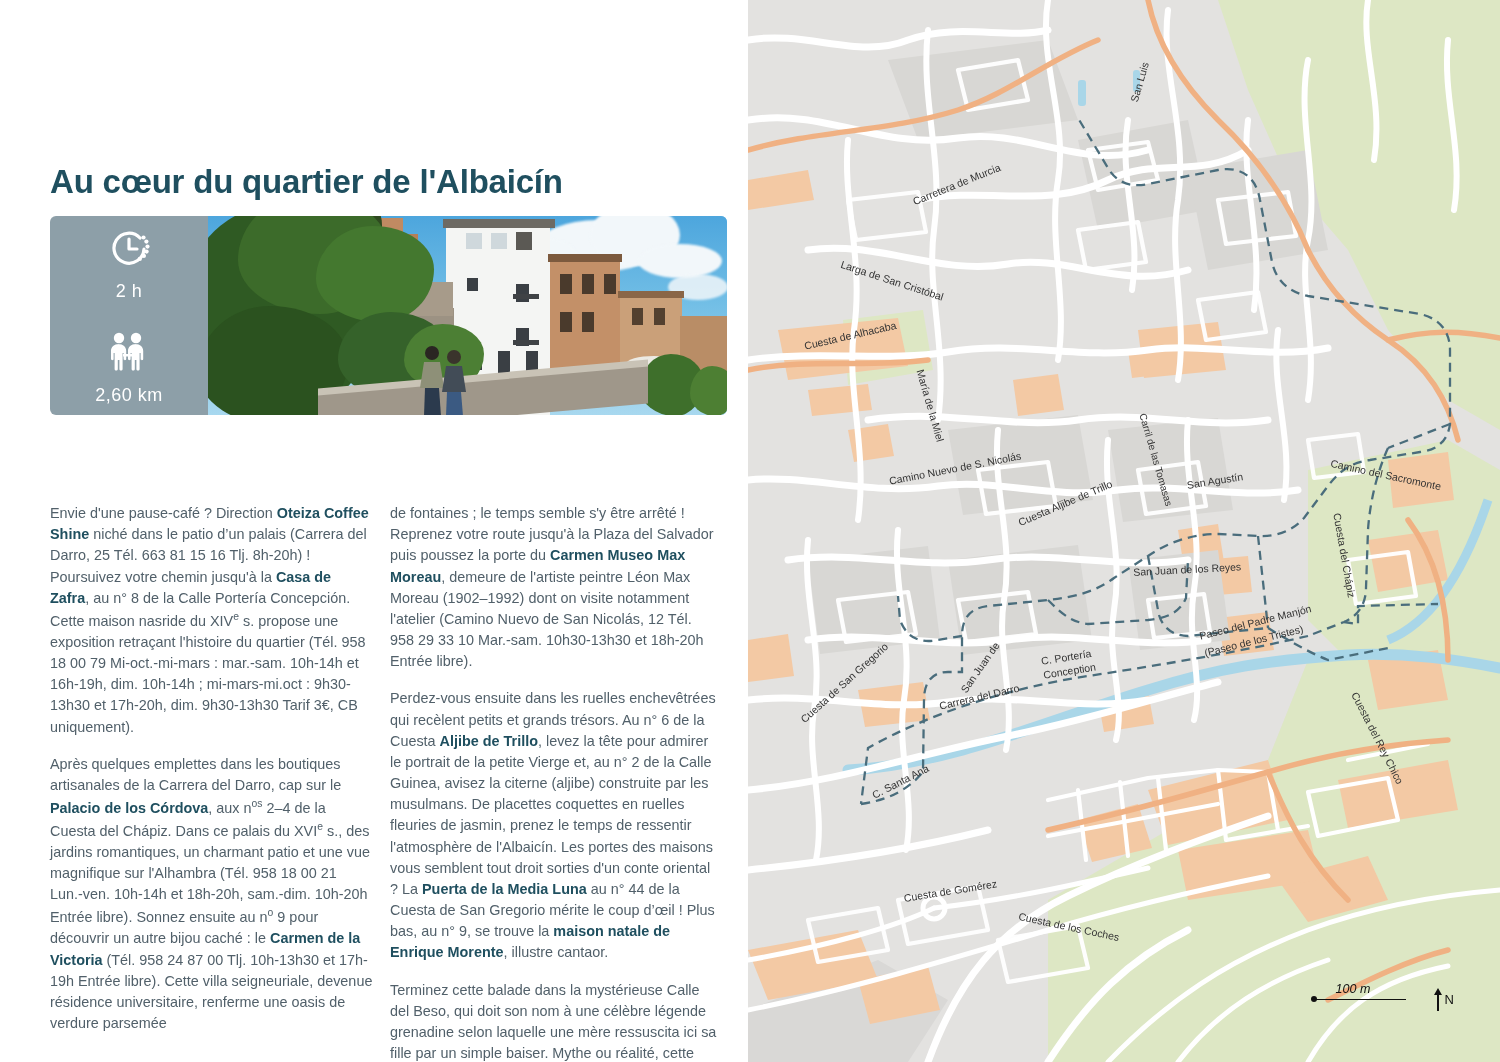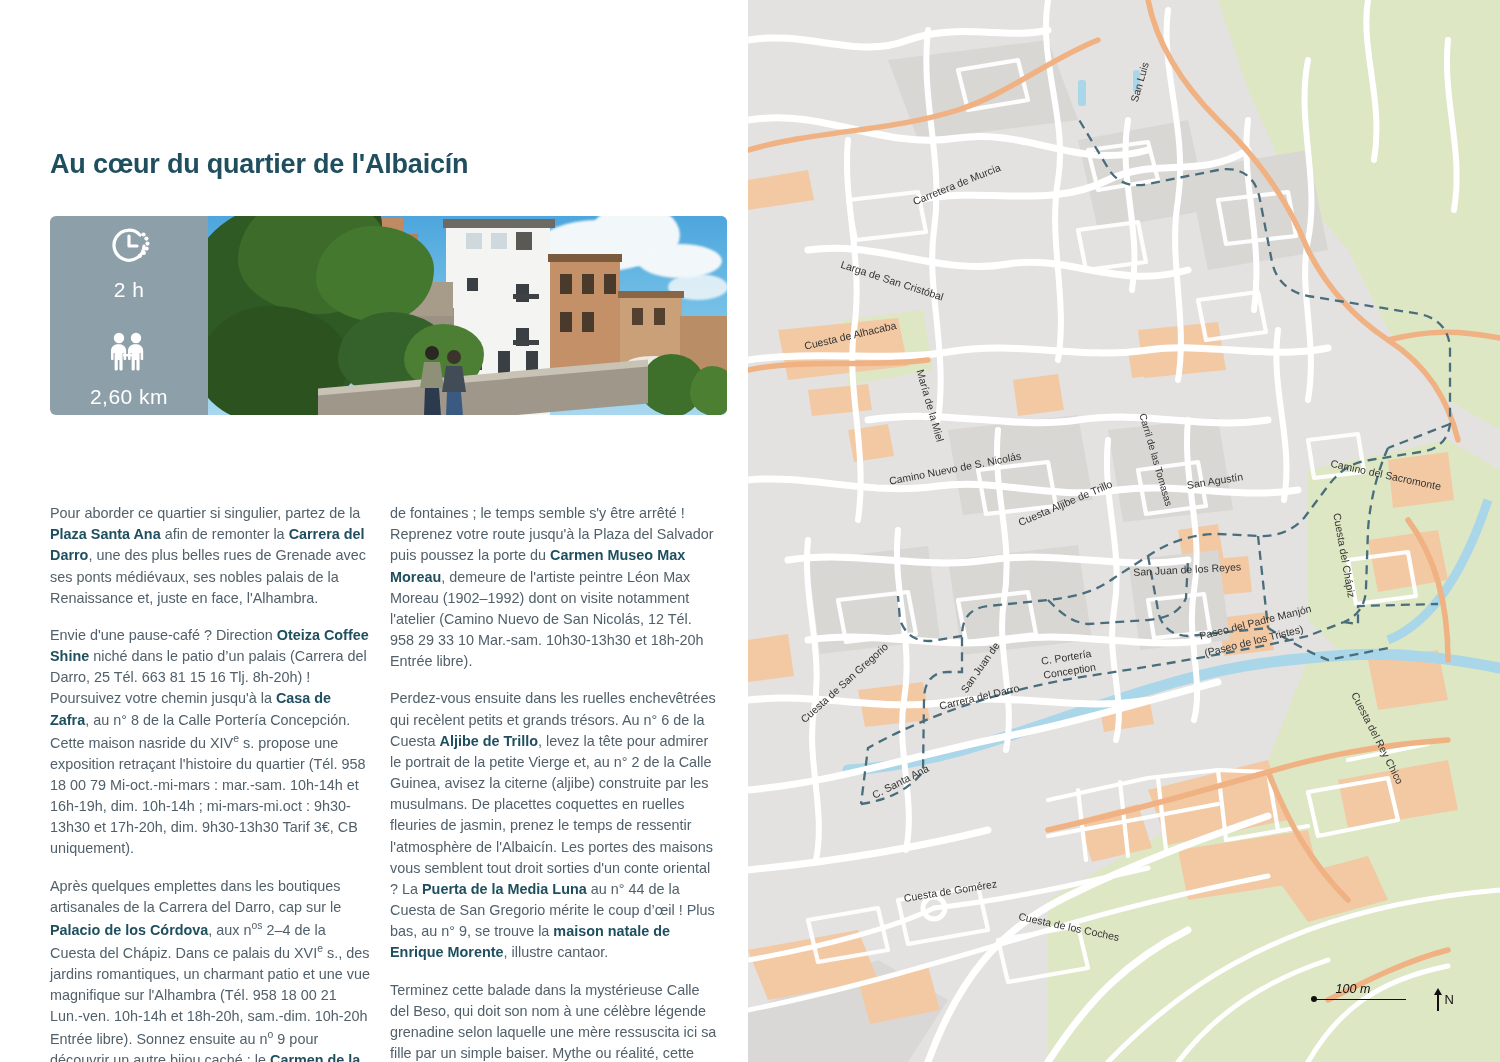--- a/index.html
+++ b/index.html
@@ -25,41 +25,41 @@
   }
   .kicker-rule { height: 7px; background: #8aa3ad; width: 300px; }
   .kicker-rule.bottom { margin-top: 4px; }
   .kicker-title {
     font-size: 45px; font-weight: bold; letter-spacing: 3px;
     color: #2e5f72; line-height: 1.0; padding: 6px 0 4px 0;
     font-family: "Liberation Sans", sans-serif;
   }
 
   .section-title {
-    position: absolute; left: 50px; top: 149px;
-    font-size: 27px; font-weight: bold; color: #1f4f5f;
+    position: absolute; left: 50px; top: 163px;
+    font-size: 33px; font-weight: bold; color: #1f4f5f;
     letter-spacing: -0.2px;
   }
 
   
   #media-block {
     position: absolute; left: 50px; top: 216px;
     width: 677px; height: 199px;
     border-radius: 6px; overflow: hidden;
     display: flex;
   }
   #info-strip {
     width: 158px; height: 199px; flex: 0 0 158px;
     background: #8d9fa8;
     display: flex; flex-direction: column;
     align-items: center; justify-content: center;
     color: #ffffff; gap: 2px;
   }
   .info-item { display: flex; flex-direction: column; align-items: center; }
-  .info-val { font-size: 21px; margin-top: 5px; letter-spacing: .5px; }
+  .info-val { font-size: 18px; margin-top: 5px; letter-spacing: .5px; }
   .icon-clock, .icon-walk { display: block; }
 
   #photo { flex: 1; position: relative; overflow: hidden; background: #7ec0e8; }
   
   .p-sky { position: absolute; inset: 0;
     background: linear-gradient(#4da6dd 0%, #73bfe6 45%, #a8d8ef 100%); }
   .cloud { position: absolute; background: #f2f7fa; border-radius: 50%; filter: blur(1px); }
   .p-bldg { position: absolute; }
   .p-win { position: absolute; background: #3a3f44; }
   .p-tree { position:absolute; border-radius: 48% 52% 45% 55% / 55% 45% 55% 45%; }
@@ -216,21 +216,20 @@
             <circle cx="38" cy="13" r="7" fill="#3a342c"></circle>
             <path d="M30 22 h16 l4 26 h-24 z" fill="#424c57"></path>
             <path d="M31 48 h14 l2 24 h-17 z" fill="#3b5a82"></path>
           </svg>
         </div>
       </div>
     </div>
 
 
     <div class="body-col" id="col-a">
-        <p>Pour aborder ce quartier si singulier, partez de la <b>Plaza Santa Ana</b> afin de remonter la <b>Carrera del Darro</b>, une des plus belles rues de Grenade avec ses ponts médiévaux, ses nobles palais de la Renaissance et, juste en face, l'Alhambra.</p>
         <p>Envie d'une pause-café ? Direction <b>Oteiza Coffee Shine</b> niché dans le patio d’un palais (Carrera del Darro, 25 Tél. 663 81 15 16 Tlj. 8h-20h) ! Poursuivez votre chemin jusqu'à la <b>Casa de Zafra</b>, au n° 8 de la Calle Portería Concepción. Cette maison nasride du XIV<span class="sup">e</span> s. propose une exposition retraçant l'histoire du quartier (Tél. 958 18 00 79 Mi-oct.-mi-mars : mar.-sam. 10h-14h et 16h-19h, dim. 10h-14h ; mi-mars-mi.oct : 9h30-13h30 et 17h-20h, dim. 9h30-13h30 Tarif 3€, CB uniquement).</p>
         <p>Après quelques emplettes dans les boutiques artisanales de la Carrera del Darro, cap sur le <b>Palacio de los Córdova</b>, aux n<span class="sup">os</span> 2–4 de la Cuesta del Chápiz. Dans ce palais du XVI<span class="sup">e</span> s., des jardins romantiques, un charmant patio et une vue magnifique sur l'Alhambra (Tél. 958 18 00 21 Lun.-ven. 10h-14h et 18h-20h, sam.-dim. 10h-20h Entrée libre). Sonnez ensuite au n<span class="sup">o</span> 9 pour découvrir un autre bijou caché : le <b>Carmen de la Victoria</b> (Tél. 958 24 87 00 Tlj. 10h-13h30 et 17h-19h Entrée libre). Cette villa seigneuriale, devenue résidence universitaire, renferme une oasis de verdure parsemée</p>
       </div>
     <div class="body-col" id="col-b">
         <p>de fontaines ; le temps semble s'y être arrêté ! Reprenez votre route jusqu'à la Plaza del Salvador puis poussez la porte du <b>Carmen Museo Max Moreau</b>, demeure de l'artiste peintre Léon Max Moreau (1902–1992) dont on visite notamment l'atelier (Camino Nuevo de San Nicolás, 12 Tél. 958 29 33 10 Mar.-sam. 10h30-13h30 et 18h-20h Entrée libre).</p>
         <p>Perdez-vous ensuite dans les ruelles enchevêtrées qui recèlent petits et grands trésors. Au n° 6 de la Cuesta <b>Aljibe de Trillo</b>, levez la tête pour admirer le portrait de la petite Vierge et, au n° 2 de la Calle Guinea, avisez la citerne (aljibe) construite par les musulmans. De placettes coquettes en ruelles fleuries de jasmin, prenez le temps de ressentir l'atmosphère de l'Albaicín. Les portes des maisons vous semblent tout droit sorties d'un conte oriental ? La <b>Puerta de la Media Luna</b> au n° 44 de la Cuesta de San Gregorio mérite le coup d’œil ! Plus bas, au n° 9, se trouve la <b>maison natale de Enrique Morente</b>, illustre cantaor.</p>
         <p>Terminez cette balade dans la mystérieuse Calle del Beso, qui doit son nom à une célèbre légende grenadine selon laquelle une mère ressuscita ici sa fille par un simple baiser. Mythe ou réalité, cette histoire inspira Manuel Molina Jiménez qui lui dédia sa chanson Por Eso ; une mélodie que les habitants de l'Albaicín fredonnent encore !</p>
       </div>
   </div>
 

